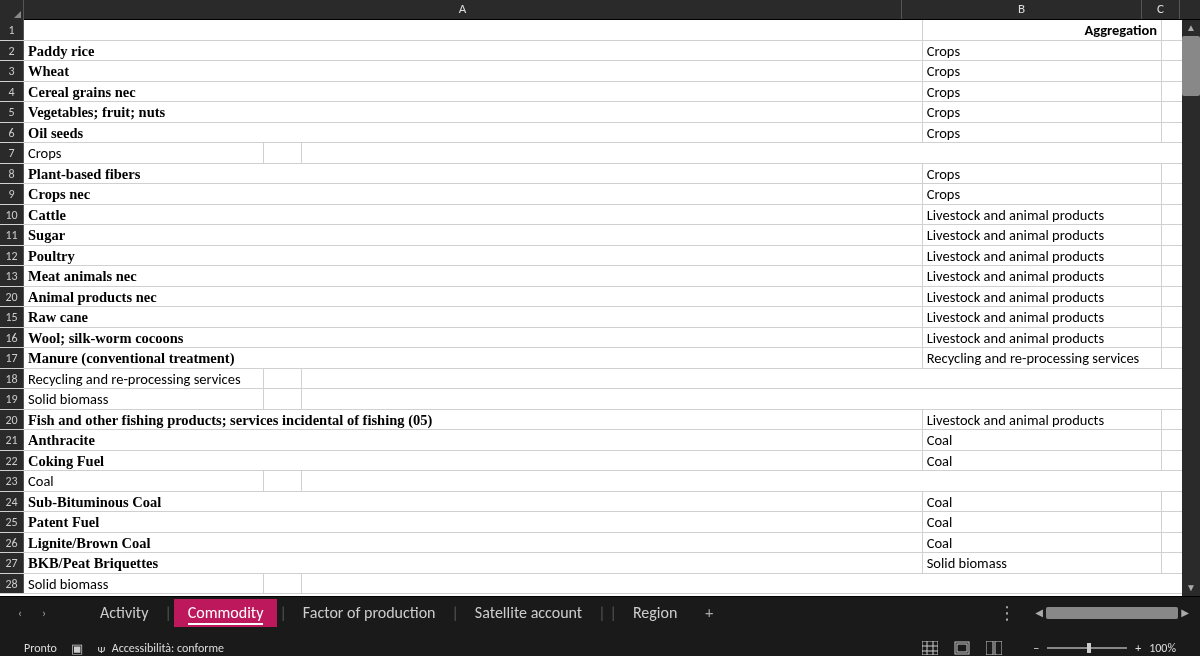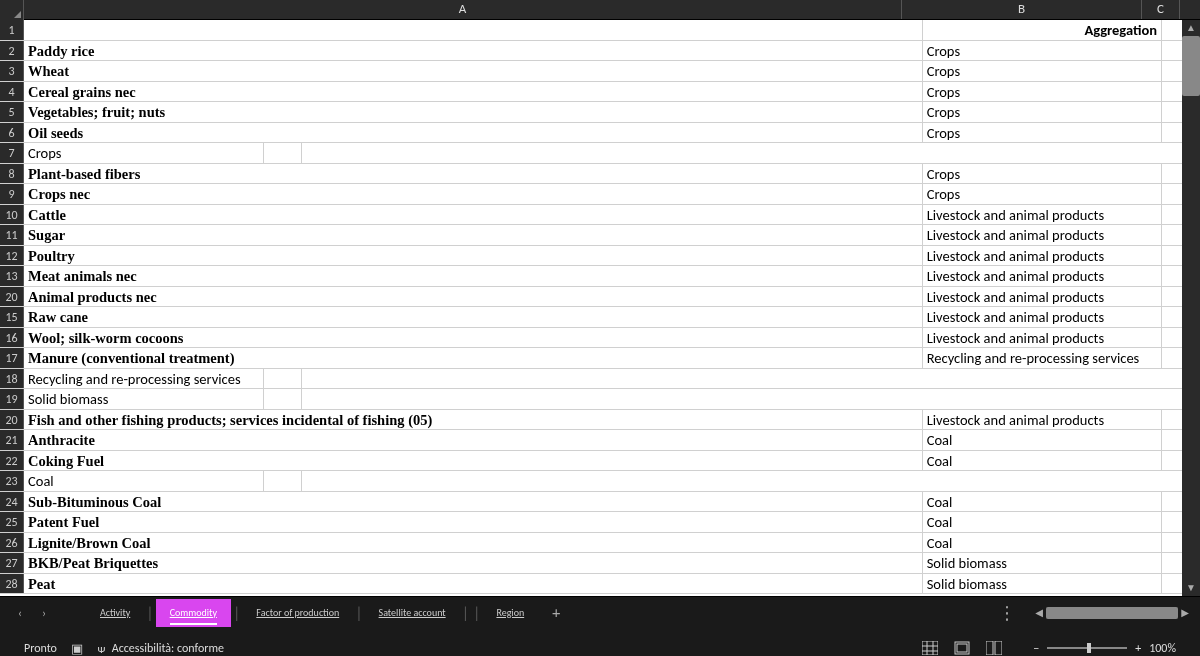--- a/index.html
+++ b/index.html
@@ -139,29 +139,28 @@
   align-items: center;
   justify-content: center;
   color: #aaa;
   font-size: 12px;
   cursor: pointer;
 }
 .tab {
   padding: 0 14px;
   height: 28px;
   line-height: 28px;
-  font-size: 10px;
+  font-size: 16px;
   color: #ccc;
   cursor: pointer;
   position: relative;
-  text-decoration: underline;
 }
 .tab.active {
   color: #fff;
-  background: #d946ef;
+  background: #be185d;
 }
 .tab.active::after {
   content: '';
   position: absolute;
   bottom: 2px;
   left: 14px;
   right: 14px;
   height: 2px;
   background: #fff;
 }
@@ -429,21 +428,20 @@
         <div class="cell cell-c"></div>
       </div>
       <div class="row">
         <div class="row-header">27</div>
         <div class="cell cell-a">BKB/Peat Briquettes</div>
         <div class="cell cell-b">Solid biomass</div>
         <div class="cell cell-c"></div>
       </div>
       <div class="row">
         <div class="row-header">28</div>
-        <div class="cell cell-a">Peat</div>
         <div class="cell cell-b">Solid biomass</div>
         <div class="cell cell-c"></div>
       </div>
     </div>
   <div class="vscroll">
     <div class="vscroll-up">▲</div>
     <div class="vscroll-track">
       <div class="vscroll-thumb"></div>
     </div>
     <div class="vscroll-down" style="position:absolute;bottom:0;width:100%">▼</div>

